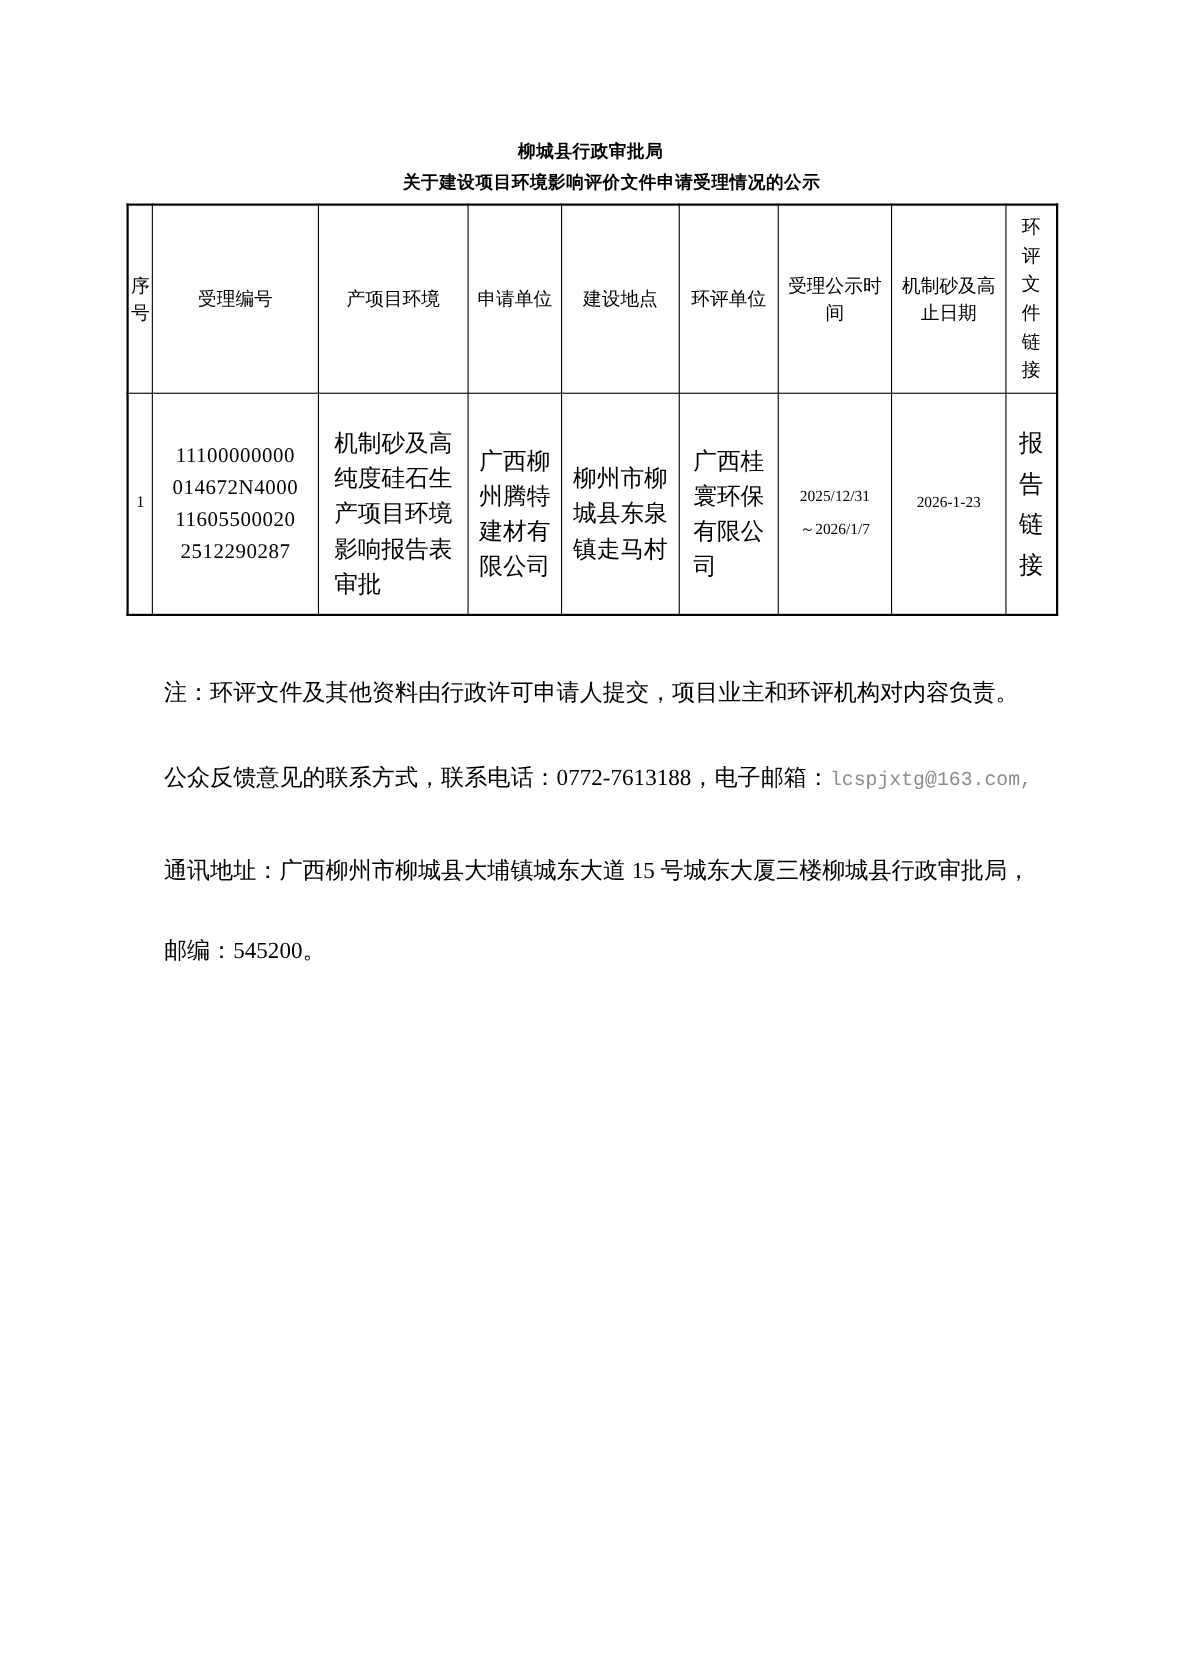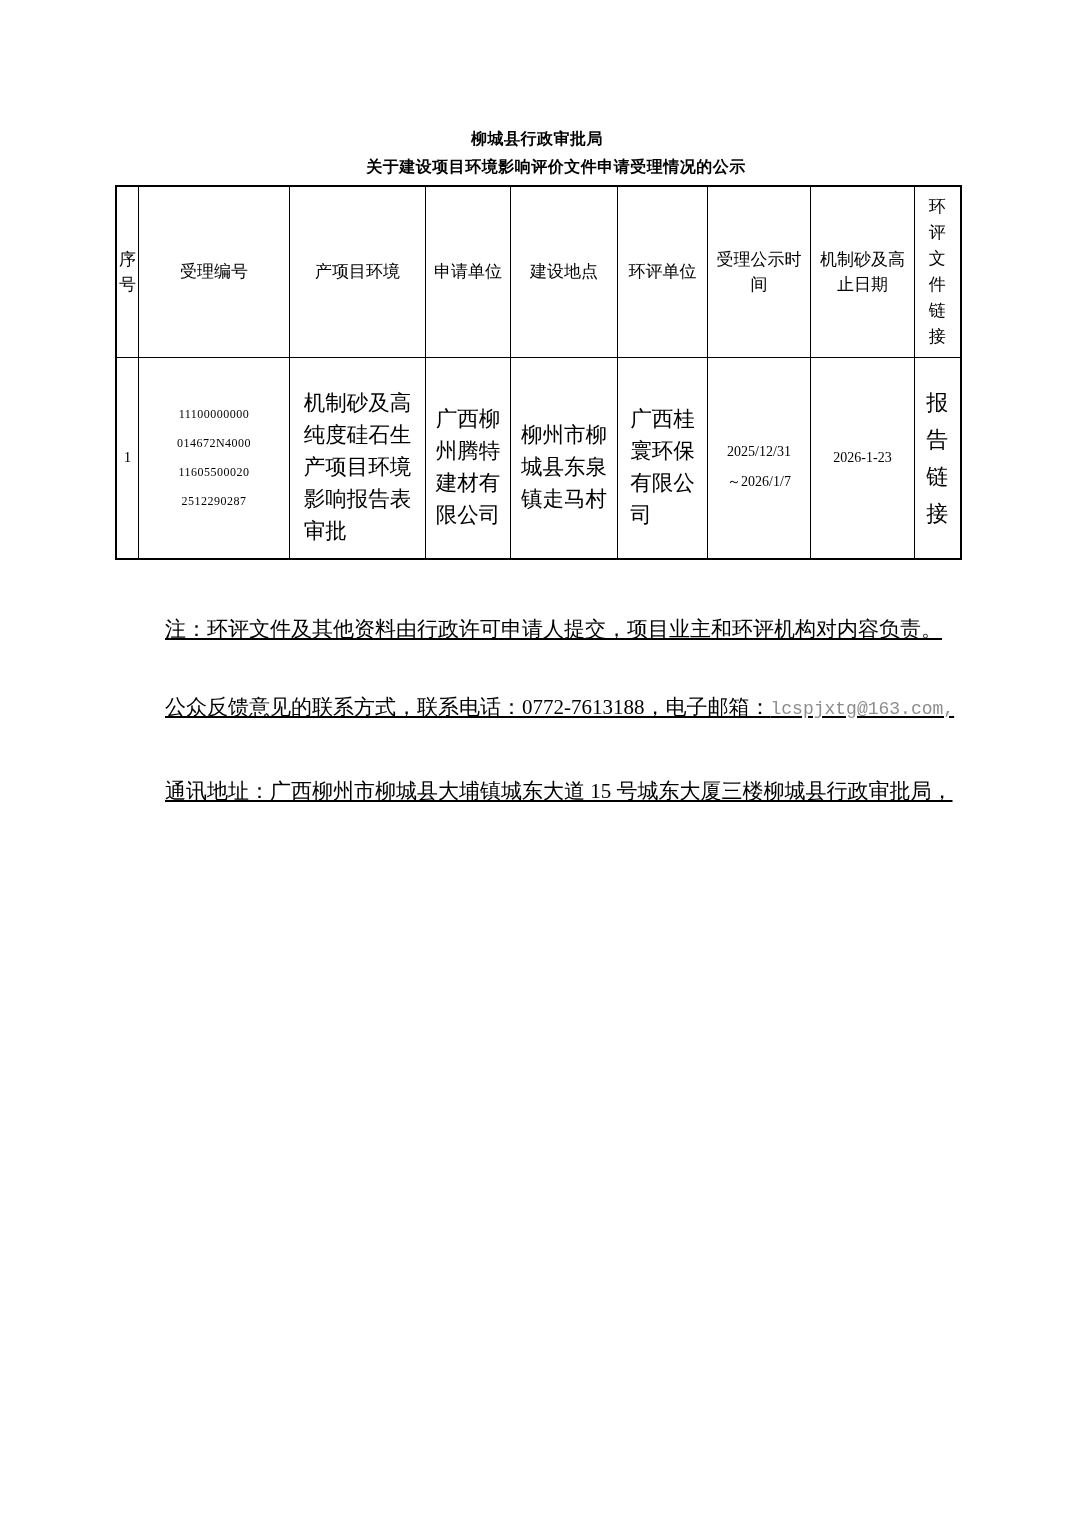--- a/index.html
+++ b/index.html
@@ -38,30 +38,29 @@
   }
   tr.hdr-row  { height: 171px; }
   tr.data-row { height: 202px; }
 
   th.hdr { font-size: 17px; line-height: 25px; }
   th.hdr-vertical { font-size: 17px; line-height: 26px; }
 
   .inner-left { display: inline-block; text-align: left; white-space: pre-line; }
 
   .cell-index        { font-size: 15px; }
-  .cell-accept-no    { font-size: 12px; line-height: 29px; letter-spacing: 0.5px; }
+  .cell-accept-no    { font-size: 19px; line-height: 29px; letter-spacing: 0.5px; }
   .cell-cjk          { font-size: 21.5px; line-height: 32px; }
   .cell-date         { font-size: 14px;  line-height: 30px; }
   .cell-link         { font-size: 22px;  line-height: 37px; }
 
   .note {
-    position: absolute; left: 165px; width: 760px;
+    position: absolute; left: 149px; width: 760px;
     font-size: 21px; line-height: 27px;
     white-space: nowrap;
-    text-decoration: underline;
   }
   .note-1 { top: 616px; }
   .note-2 { top: 694px; }
   .note-3 { top: 778px; }
   .note-4 { top: 851px; }
   .email {
     font-family: "Liberation Mono", "DejaVu Sans Mono", monospace;
     font-size: 18px;
     color: #8c8c8c;
     text-align: center;
@@ -149,14 +148,15 @@
     </tr>
   </tbody>
     </table>
 
   <div class="note note-1">注：环评文件及其他资料由行政许可申请人提交，项目业主和环评机构对内容负责。</div>
 
   <div class="note note-2"><span>公众反馈意见的联系方式，联系电话：0772-7613188，电子邮箱：</span><span class="email">lcspjxtg@163.com,</span></div>
 
   <div class="note note-3">通讯地址：广西柳州市柳城县大埔镇城东大道 15 号城东大厦三楼柳城县行政审批局，</div>
 
+  <div class="note note-4">邮编：545200。</div>
 
 </div>
 
 </body></html>

